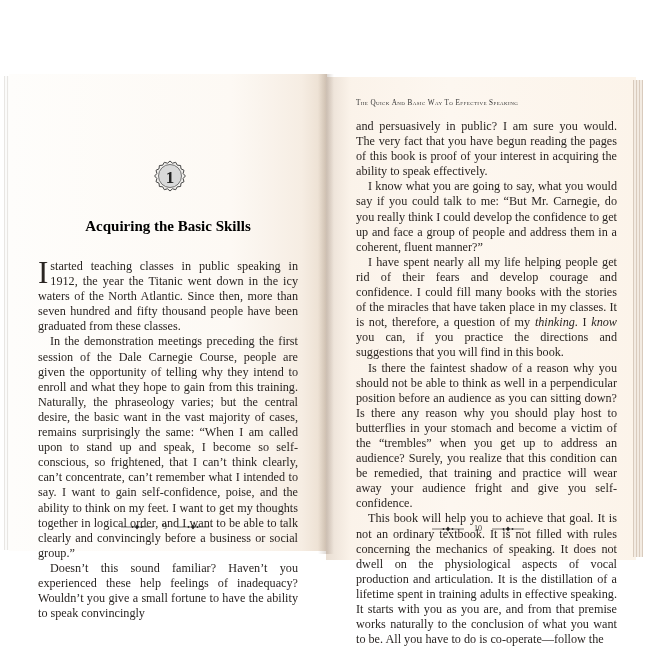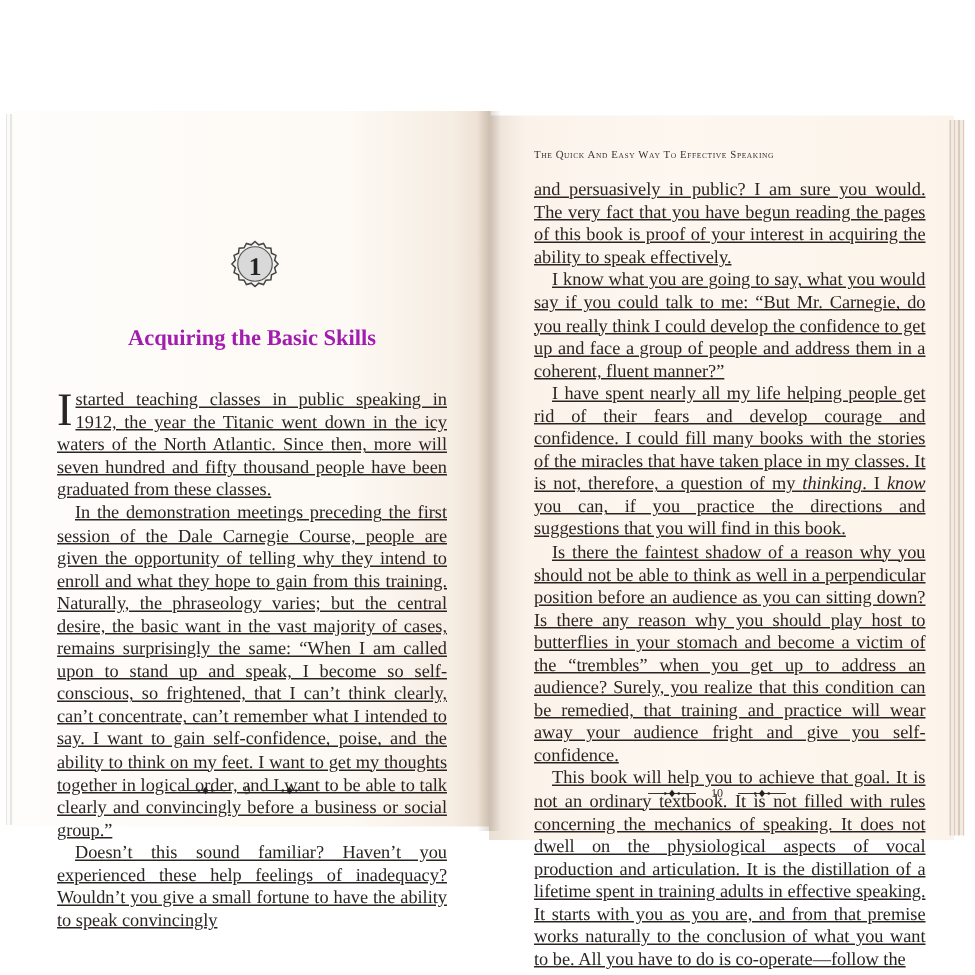--- a/index.html
+++ b/index.html
@@ -13,34 +13,34 @@
   .left-page { position:absolute; left:9px; top:74px; width:318px; height:477px;
     background: linear-gradient(90deg,#fefdfb 0%,#fdf9f4 70%,#f6ede3 92%,#e9dccd 100%); }
   .right-page { position:absolute; left:326px; top:77px; width:310px; height:483px;
     background: linear-gradient(90deg,#e9ded3 0%,#fbf3ea 8%,#fdf7f0 40%,#fcf4ea 100%); }
   .right-stack { position:absolute; left:633px; top:80px; width:10px; height:477px;
     background: repeating-linear-gradient(90deg,#d9cbbd 0 1px,#f3ebe2 1px 3px); }
   .spine-shadow { position:absolute; left:318px; top:74px; width:16px; height:480px;
     background: linear-gradient(90deg,rgba(0,0,0,0) 0%,rgba(120,100,85,.25) 55%,rgba(0,0,0,0) 100%); }
 
   .page-text { position:absolute; font-size:12.2px; line-height:15.1px; text-align:justify; }
-  .page-text p { margin:0;text-decoration:underline; }
+  .page-text p { margin:0; }
   .page-text p.indent { text-indent:12px; }
   .left-text { left:38px; top:259px; width:260px; }
   .right-text { left:356px; top:119px; width:261px; }
 
   .dropcap { float:left; font-size:31px; line-height:26px; margin:1px 2px 0 0; }
 
   .badge { position:absolute; left:153px; top:160px; width:34px; height:34px; }
   .badge svg { display:block; }
   .badge-num { position:absolute; left:0; top:0; width:34px; height:34px; text-align:center;
     line-height:35px; font-weight:bold; font-size:17px; color:#222; }
 
   .chapter-title { position:absolute; left:9px; top:218px; width:318px; text-align:center;
-    font-weight:bold; font-size:15px; color:#a21caf; }
+    font-weight:bold; font-size:15px; color:#000000; }
 
   .running-head { position:absolute; left:356px; top:99px; width:261px; font-size:7.2px;
     letter-spacing:0.4px; font-variant:small-caps; text-transform:none; color:#333; }
 
   .folio { position:absolute; display:flex; align-items:center; gap:10px; font-size:8px; color:#333; }
   .folio-left { left:121px; top:522px; }
   .folio-right { left:432px; top:524px;align-items:center; }
   .orn { display:inline-block; width:32px; height:6px; }
 </style>
 </head>
@@ -57,42 +57,42 @@
     <svg width="34" height="34" viewBox="0 0 34 34">
       <path d="M17 1 L19.5 3.2 L22.7 2.3 L24.3 5.2 L27.6 5.5 L28 8.8 L31 10.3 L30.1 13.5 L32.4 16 L30.1 18.5 L31 21.7 L28 23.2 L27.6 26.5 L24.3 26.8 L22.7 29.7 L19.5 28.8 L17 31 L14.5 28.8 L11.3 29.7 L9.7 26.8 L6.4 26.5 L6 23.2 L3 21.7 L3.9 18.5 L1.6 16 L3.9 13.5 L3 10.3 L6 8.8 L6.4 5.5 L9.7 5.2 L11.3 2.3 L14.5 3.2 Z" fill="#f4f2ef" stroke="#444" stroke-width="1"></path>
       <circle cx="17" cy="16" r="11.5" fill="#d9d9d9" stroke="#555" stroke-width="0.8"></circle>
     </svg>
     <div class="badge-num">1</div>
   </div>
 
   <div class="chapter-title">Acquiring the Basic Skills</div>
 
   <div class="page-text left-text">
-    <p><span class="dropcap">I</span><span>started teaching classes in public speaking in 1912, the year the Titanic went down in the icy waters of the North Atlantic. Since then, more will seven hundred and fifty thousand people have been graduated from these classes.</span></p>
+    <p><span class="dropcap">I</span><span>started teaching classes in public speaking in 1912, the year the Titanic went down in the icy waters of the North Atlantic. Since then, more than seven hundred and fifty thousand people have been graduated from these classes.</span></p>
     <p class="indent">In the demonstration meetings preceding the first session of the Dale Carnegie Course, people are given the opportunity of telling why they intend to enroll and what they hope to gain from this training. Naturally, the phraseology varies; but the central desire, the basic want in the vast majority of cases, remains surprisingly the same: “When I am called upon to stand up and speak, I become so self-conscious, so frightened, that I can’t think clearly, can’t concentrate, can’t remember what I intended to say. I want to gain self-confidence, poise, and the ability to think on my feet. I want to get my thoughts together in logical order, and I want to be able to talk clearly and convincingly before a business or social group.”</p>
     <p class="indent">Doesn’t this sound familiar? Haven’t you experienced these help feelings of inadequacy? Wouldn’t you give a small fortune to have the ability to speak convincingly</p>
   </div>
 
   <div class="folio folio-left">
     <svg class="orn" viewBox="0 0 32 6">
         <line x1="0" y1="3" x2="32" y2="3" stroke="#333" stroke-width="0.7"></line>
         <path d="M16 0.5 L18 3 L16 5.5 L14 3 Z" fill="#222"></path>
         <circle cx="11.5" cy="3" r="0.9" fill="#222"></circle>
         <circle cx="20.5" cy="3" r="0.9" fill="#222"></circle>
       </svg>
     <span>9</span>
     <svg class="orn" viewBox="0 0 32 6">
         <line x1="0" y1="3" x2="32" y2="3" stroke="#333" stroke-width="0.7"></line>
         <path d="M16 0.5 L18 3 L16 5.5 L14 3 Z" fill="#222"></path>
         <circle cx="11.5" cy="3" r="0.9" fill="#222"></circle>
         <circle cx="20.5" cy="3" r="0.9" fill="#222"></circle>
       </svg>
   </div>
 
-  <div class="running-head">The Quick And Easy Way To Effective Speaking</div>
+  <div class="running-head">The Quick And Basic Way To Effective Speaking</div>
 
   <div class="page-text right-text">
     <p>and persuasively in public? I am sure you would. The very fact that you have begun reading the pages of this book is proof of your interest in acquiring the ability to speak effectively.</p>
     <p class="indent">I know what you are going to say, what you would say if you could talk to me: “But Mr. Carnegie, do you really think I could develop the confidence to get up and face a group of people and address them in a coherent, fluent manner?”</p>
     <p class="indent"><span>I have spent nearly all my life helping people get rid of their fears and develop courage and confidence. I could fill many books with the stories of the miracles that have taken place in my classes. It is not, therefore, a question of my </span><em>thinking</em><span>. I </span><em>know</em><span> you can, if you practice the directions and suggestions that you will find in this book.</span></p>
     <p class="indent">Is there the faintest shadow of a reason why you should not be able to think as well in a perpendicular position before an audience as you can sitting down? Is there any reason why you should play host to butterflies in your stomach and become a victim of the “trembles” when you get up to address an audience? Surely, you realize that this condition can be remedied, that training and practice will wear away your audience fright and give you self-confidence.</p>
     <p class="indent">This book will help you to achieve that goal. It is not an ordinary textbook. It is not filled with rules concerning the mechanics of speaking. It does not dwell on the physiological aspects of vocal production and articulation. It is the distillation of a lifetime spent in training adults in effective speaking. It starts with you as you are, and from that premise works naturally to the conclusion of what you want to be. All you have to do is co-operate—follow the</p>
   </div>
 
   <div class="folio folio-right">

